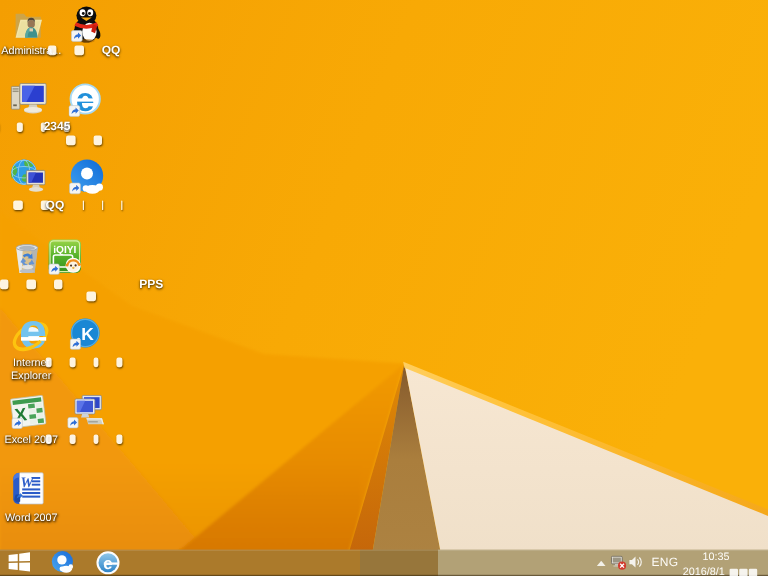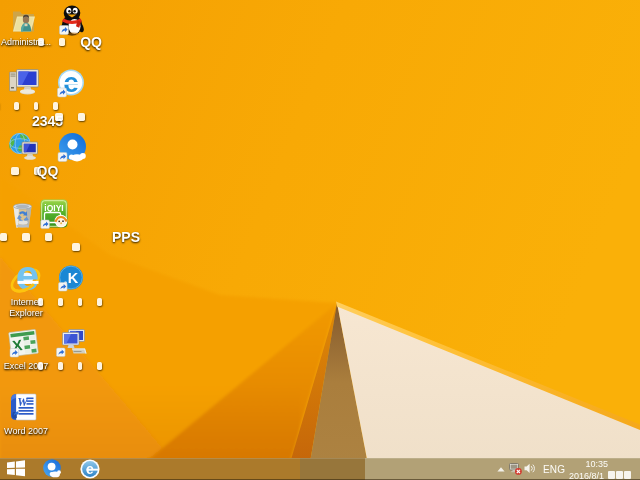--- a/index.html
+++ b/index.html
@@ -3,21 +3,21 @@
 <meta charset="utf-8">
 <style>
 html,body{margin:0;padding:0;width:640px;height:480px;overflow:hidden;background:#f49d00;}
 *{box-sizing:border-box;}
 body{font-family:"Liberation Sans", sans-serif;position:relative;}
 #wall{position:absolute;left:0;top:0;}
 .icon{position:absolute;}
 .lbl{position:absolute;color:#fff;font-size:9px;line-height:10.5px;text-align:center;
   text-shadow:0 1px 2px rgba(0,0,0,.9),1px 1px 2px rgba(0,0,0,.75);white-space:nowrap;}
 .zh{position:absolute;display:flex;align-items:center;justify-content:center;gap:15px;
-  color:#fff;font-size:14px;font-weight:bold;height:10px;}
+  color:#fff;font-size:10px;font-weight:bold;height:10px;}
 .zh i{display:block;width:7.6px;height:8px;background:rgba(255,255,255,.88);border-radius:1.8px;
   box-shadow:0.5px 1px 1.6px rgba(0,0,0,.6);filter:blur(.3px);}
 .zh s{text-decoration:none;text-shadow:0 1px 2px rgba(0,0,0,.9);letter-spacing:0;}
 #taskbar{position:absolute;left:0;top:458px;width:640px;height:22px;}
 .tseg{position:absolute;top:0;height:22px;}
 #tray{position:absolute;top:458px;height:22px;color:#fdfcf8;}
 </style>
 </head>
 <body>
 <svg id="wall" width="640" height="480" viewBox="0 0 640 480">
@@ -266,21 +266,21 @@
     <i></i>
     <i></i>
     <s>QQ</s>
   </div>
 <div class="zh" style="left:-6px;top:101px;width:64px;">
     <i></i>
     <i></i>
     <i></i>
     <i></i>
   </div>
-<div class="zh" style="left:38px;top:116px;width:64px;">
+<div class="zh" style="left:38px;top:101px;width:64px;align-items:flex-end;">
     <s>2345</s>
     <i></i>
     <i></i>
     <i></i>
   </div>
 <div class="zh" style="left:38px;top:111.5px;width:64px;">
     <i></i>
     <i></i>
   </div>
 <div class="zh" style="left:-6px;top:166px;width:64px;">
@@ -380,19 +380,19 @@
   <path d="M7.8,6.8 L11,10 M11,6.8 L7.8,10" stroke="#fff" stroke-width="1.1"></path>
  </svg>
 
  <svg style="position:absolute;left:524px;top:5px;" width="12" height="11" viewBox="0 0 12 11">
   <polygon points="0.5,3.6 2.6,3.6 5.6,0.8 5.6,10 2.6,7.2 0.5,7.2" fill="#f4f2ec"></polygon>
   <path d="M7.2,3.1 A3.2,3.2 0 0 1 7.2,7.7" fill="none" stroke="#f4f2ec" stroke-width="1"></path>
   <path d="M8.8,1.6 A5.3,5.3 0 0 1 8.8,9.2" fill="none" stroke="#f4f2ec" stroke-width="1"></path>
  </svg>
  <div style="position:absolute;left:543px;top:6px;font-size:10px;letter-spacing:.2px;">ENG</div>
  <div style="position:absolute;left:568px;top:1px;width:40px;text-align:right;font-size:9px;">10:35</div>
- <div style="position:absolute;left:569px;top:13px;font-size:9px;display:flex;align-items:flex-start;gap:1px;">
+ <div style="position:absolute;left:569px;top:13px;font-size:9px;display:flex;align-items:flex-end;gap:1px;">
    <span>2016/8/1&nbsp;</span>
    <i style="display:block;width:7px;height:7.5px;background:rgba(255,255,255,.88);border-radius:1px;filter:blur(.3px);"></i>
    <i style="display:block;width:7px;height:7.5px;background:rgba(255,255,255,.88);border-radius:1px;filter:blur(.3px);"></i>
    <i style="display:block;width:7px;height:7.5px;background:rgba(255,255,255,.88);border-radius:1px;filter:blur(.3px);"></i>
  </div>
 </div>
 
 </body></html>

